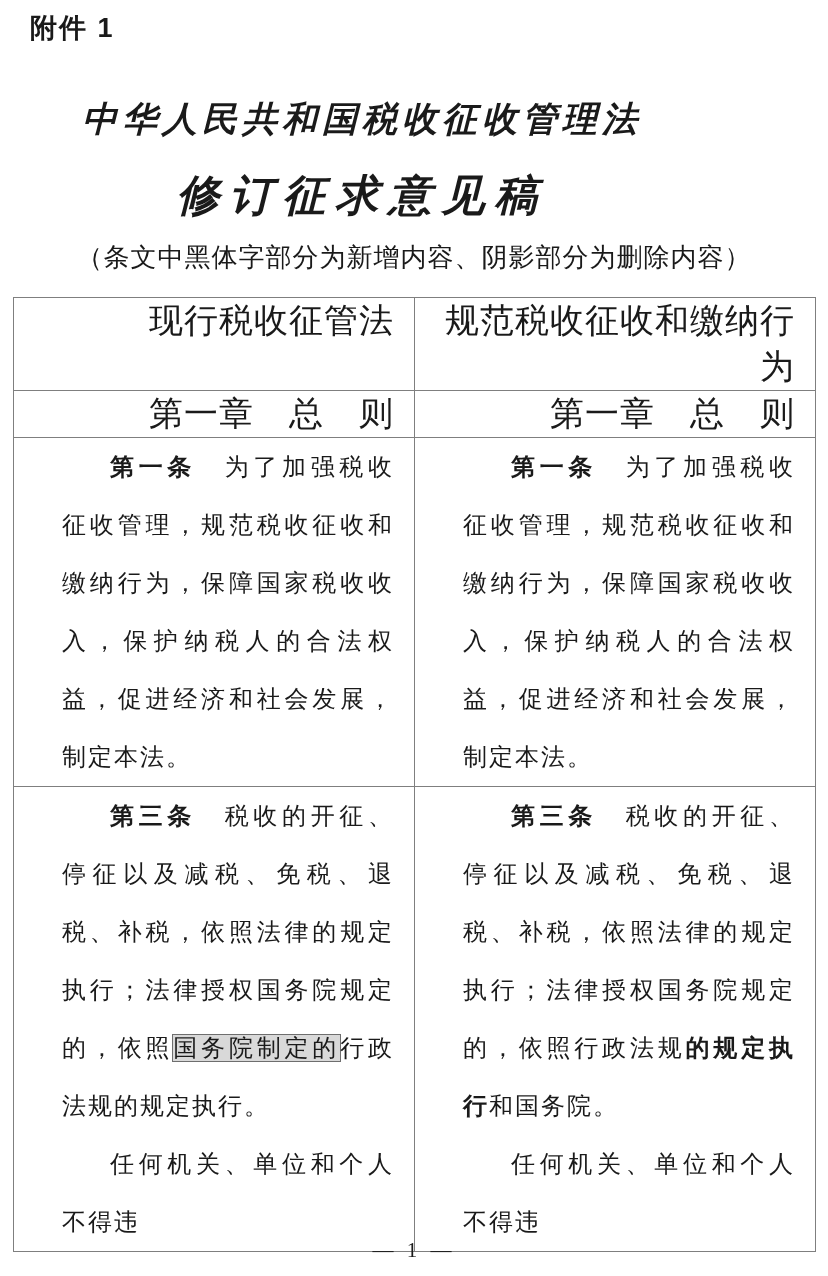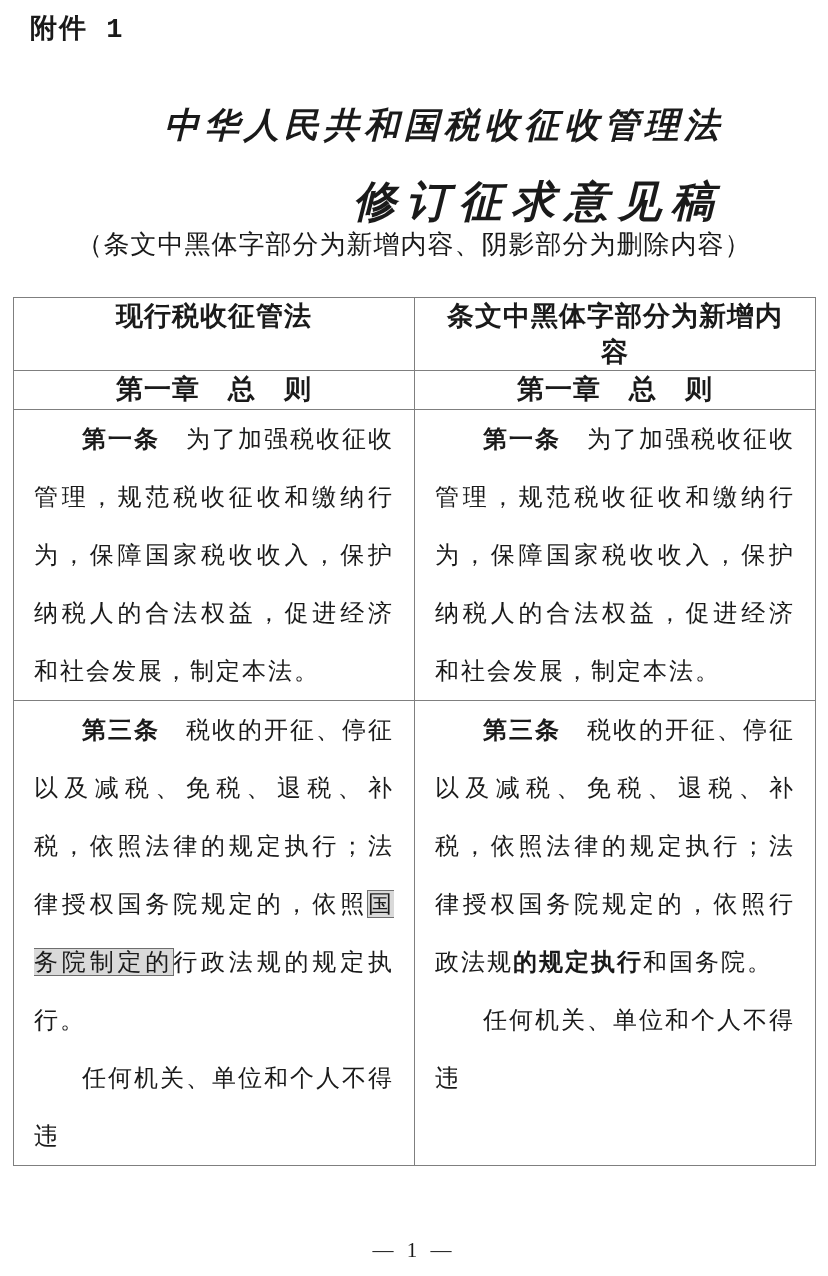--- a/index.html
+++ b/index.html
@@ -6,64 +6,65 @@
   html, body { width: 828px; background: #ffffff; }
   body {
     position: relative;
     height: 1276px;
     font-family: "Liberation Serif", "DejaVu Serif", serif;
     color: #1a1a1a;
     overflow: hidden;
   }
   .attachment {
     position: absolute; left: 30px; top: 10px;
-    font-family: Liberation Mono, monospace;
+    font-family: Liberation Sans, sans-serif;
     font-weight: bold; font-size: 27px; letter-spacing: 2px;
   }
-  .title-block { position: absolute; left: 0; top: 102px; width: 724px; text-align: right; }
+  .title-block { position: absolute; left: 0; top: 96px; width: 724px; text-align: center; }
   .title-line1 {
     font-size: 35px; font-weight: bold; font-style: italic;
     letter-spacing: 5px;
   }
   .title-line2 {
     margin-top: 24px;
     font-size: 43px; font-weight: bold; font-style: italic;
     letter-spacing: 10px;
   }
   .subtitle {
-    position: absolute; left: 0; top: 227px; width: 828px;
+    position: absolute; left: 0; top: 240px; width: 828px;
     text-align: center; font-size: 26px; letter-spacing: 1px;
   }
   table.compare {
     position: absolute; left: 13px; top: 297px;
     width: 802px; border-collapse: collapse; table-layout: fixed;
   }
   table.compare col { width: 401px; }
   table.compare td {
     border: 1px solid #7f7f7f;
     padding: 0 20px;
     vertical-align: top;
     overflow: hidden;
   }
   tr.r-header  { height: 55px; }
   tr.r-chapter { height: 39px; }
   tr.r-art1    { height: 286px; }
   tr.r-art2    { height: 175px; }
   tr.r-art3    { height: 337px; }
   td.head, td.chapter {
-    text-align: center; vertical-align: middle;
+    text-align: right; vertical-align: middle;
     font-family: "Liberation Sans", "DejaVu Sans", sans-serif;
-    font-weight: bold; font-size: 27px; letter-spacing: 1px;
+    font-weight: normal; font-size: 34px; letter-spacing: 1px;
   }
   td.body-cell { font-size: 24px; line-height: 58px; padding-top: 2px; }
   .para {
     text-indent: 2em;
     text-align: justify;
     text-justify: inter-character;
     letter-spacing: 2px;
+    margin-left: 28px;
   }
   .seg-bold {
     font-family: "Liberation Sans", "DejaVu Sans", sans-serif;
     font-weight: bold;
   }
   .seg-shaded {
     background: #d9d9d9;
     box-shadow: 0 0 0 1px #6e6e6e;
   }
   .page-number {
@@ -84,21 +85,21 @@
 <div class="subtitle">（条文中黑体字部分为新增内容、阴影部分为删除内容）</div>
 
 <table class="compare">
   <colgroup>
       <col>
       <col>
     </colgroup>
   <tbody>
       <tr class="r-header">
     <td class="head">现行税收征管法</td>
-    <td class="head">条文中黑体字部分为新增内容</td>
+    <td class="head">规范税收征收和缴纳行为</td>
   </tr>
   <tr class="r-chapter">
     <td class="chapter">第一章　总　则</td>
     <td class="chapter">第一章　总　则</td>
   </tr>
   <tr class="r-art1">
     <td class="body-cell">
           <div class="para"><span class="seg-bold">第一条</span><span>　为了加强税收征收管理，规范税收征收和缴纳行为，保障国家税收收入，保护纳税人的合法权益，促进经济和社会发展，制定本法。</span></div>
         </td>
     <td class="body-cell">

